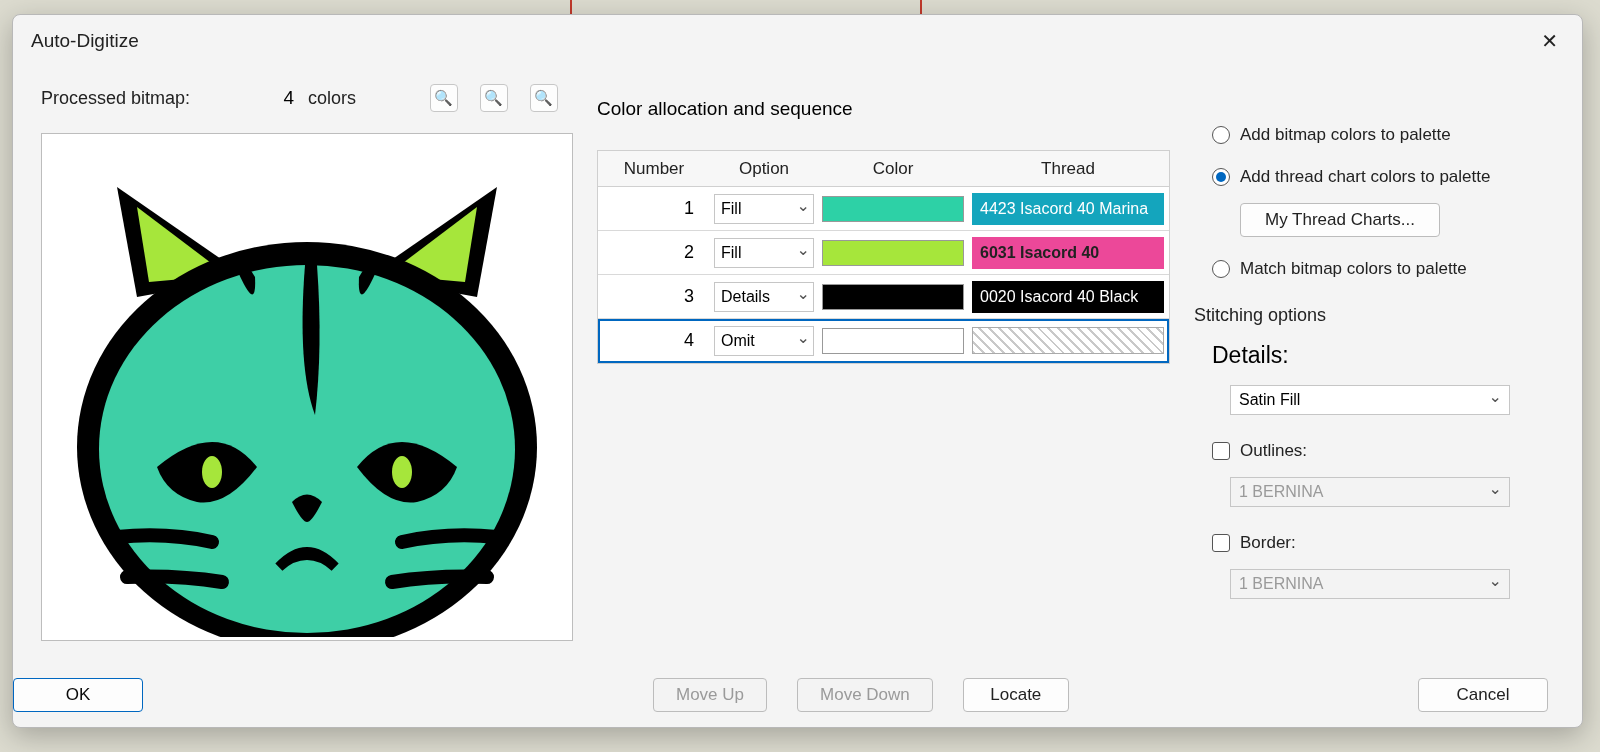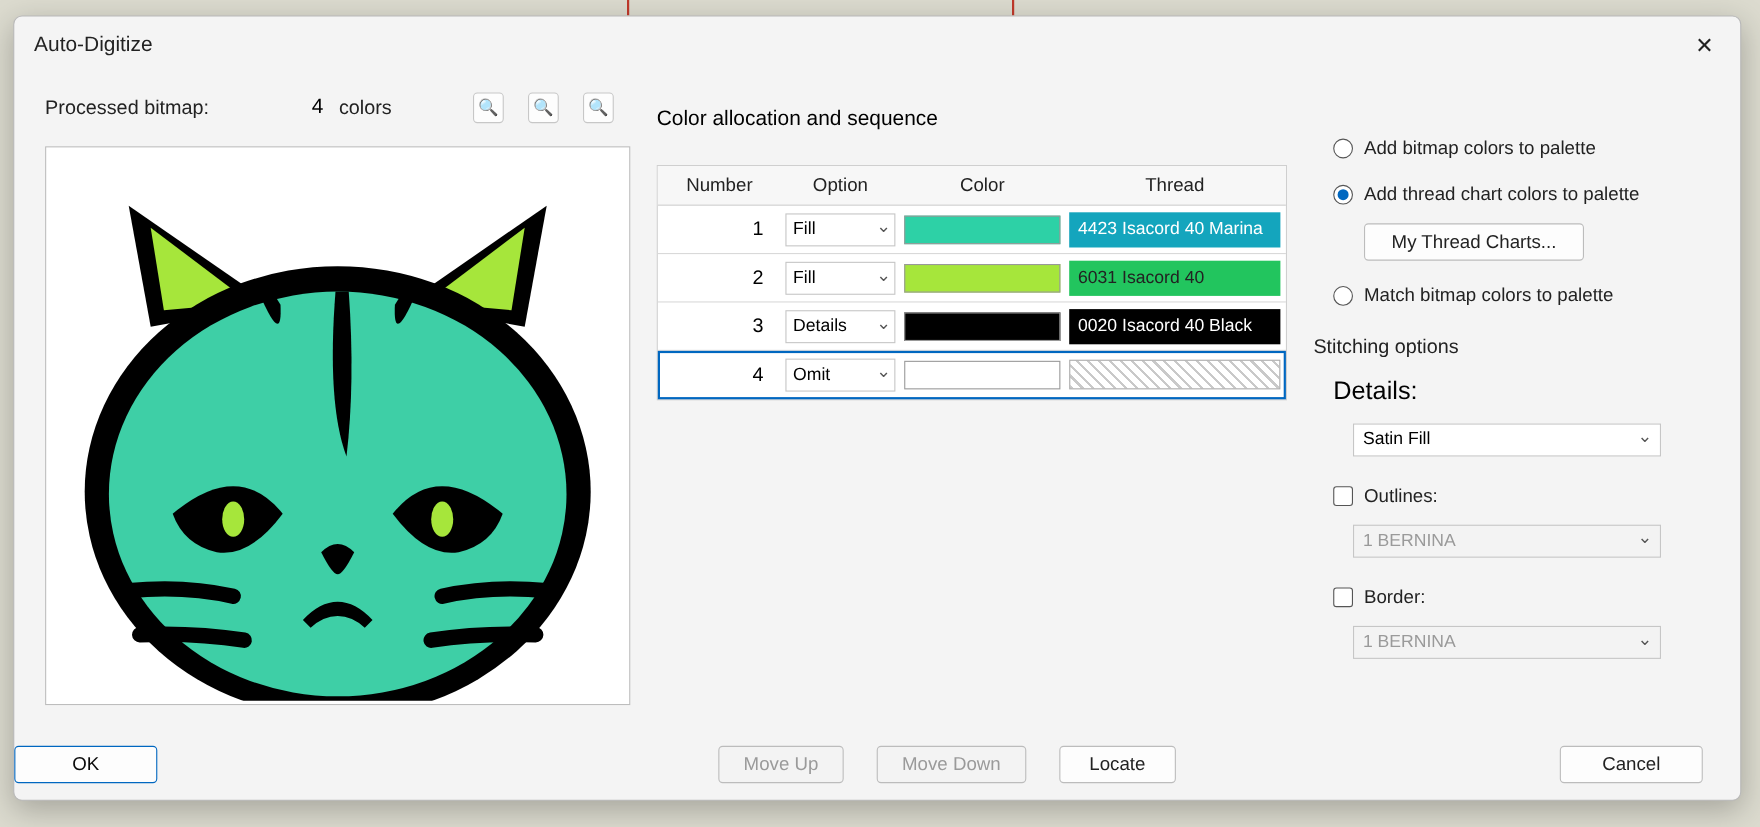--- a/index.html
+++ b/index.html
@@ -200,21 +200,21 @@
             </div>
             <div class="row">
               <div class="cell-num">2</div>
               <div class="select-wrap" style="padding: 0px 4px;">
                 <div class="fake-select" style="line-height: 28px;">Fill</div>
               </div>
               <div>
                 <div class="swatch" style="background: rgb(166, 230, 59);"></div>
               </div>
               <div>
-                <div class="thread" style="background: #22c55e; color: rgb(34, 34, 34);">6031 Isacord 40</div>
+                <div class="thread" style="background: #ec4899; color: rgb(34, 34, 34); font-weight: bold;">6031 Isacord 40</div>
               </div>
             </div>
             <div class="row">
               <div class="cell-num">3</div>
               <div class="select-wrap" style="padding: 0px 4px;">
                 <div class="fake-select" style="line-height: 28px;">Details</div>
               </div>
               <div>
                 <div class="swatch" style="background: rgb(0, 0, 0);"></div>
               </div>

